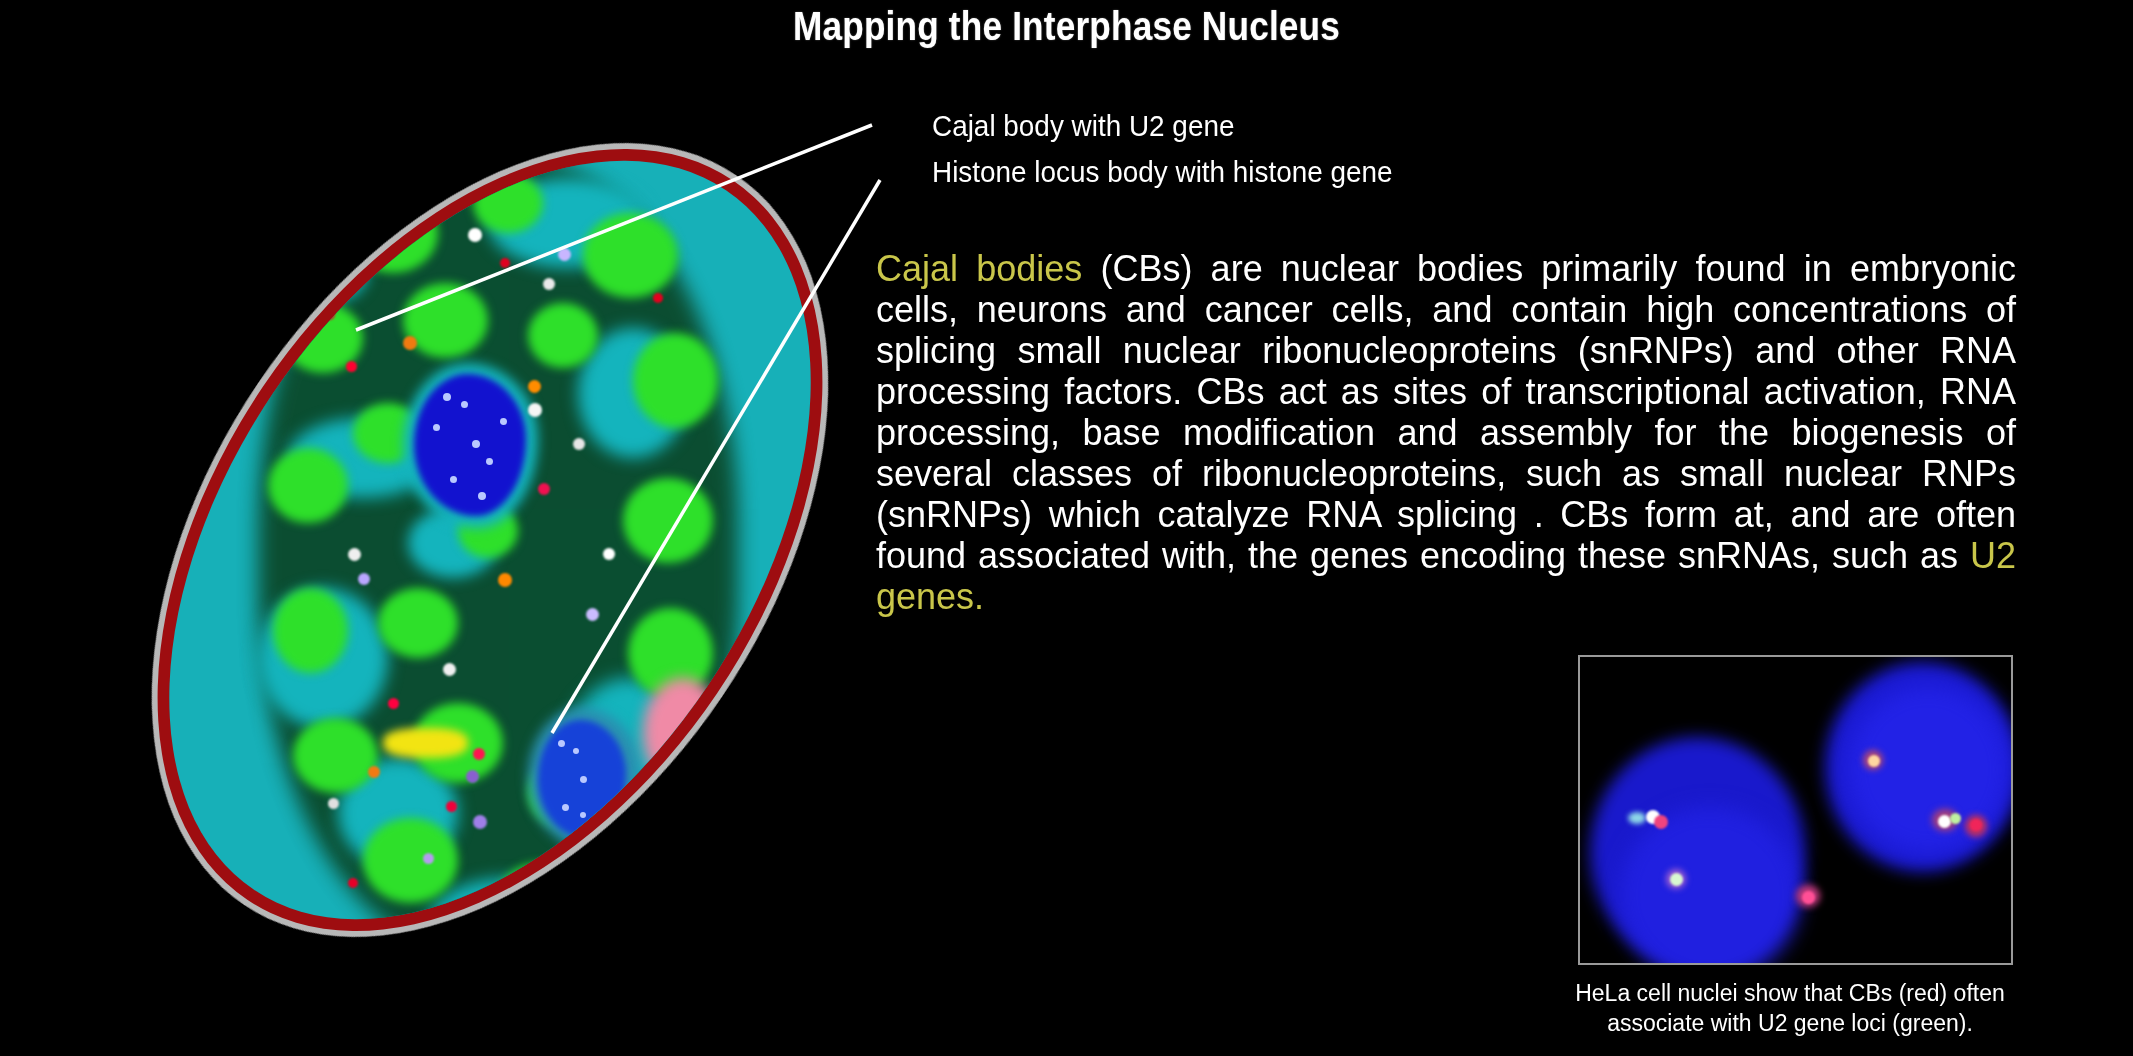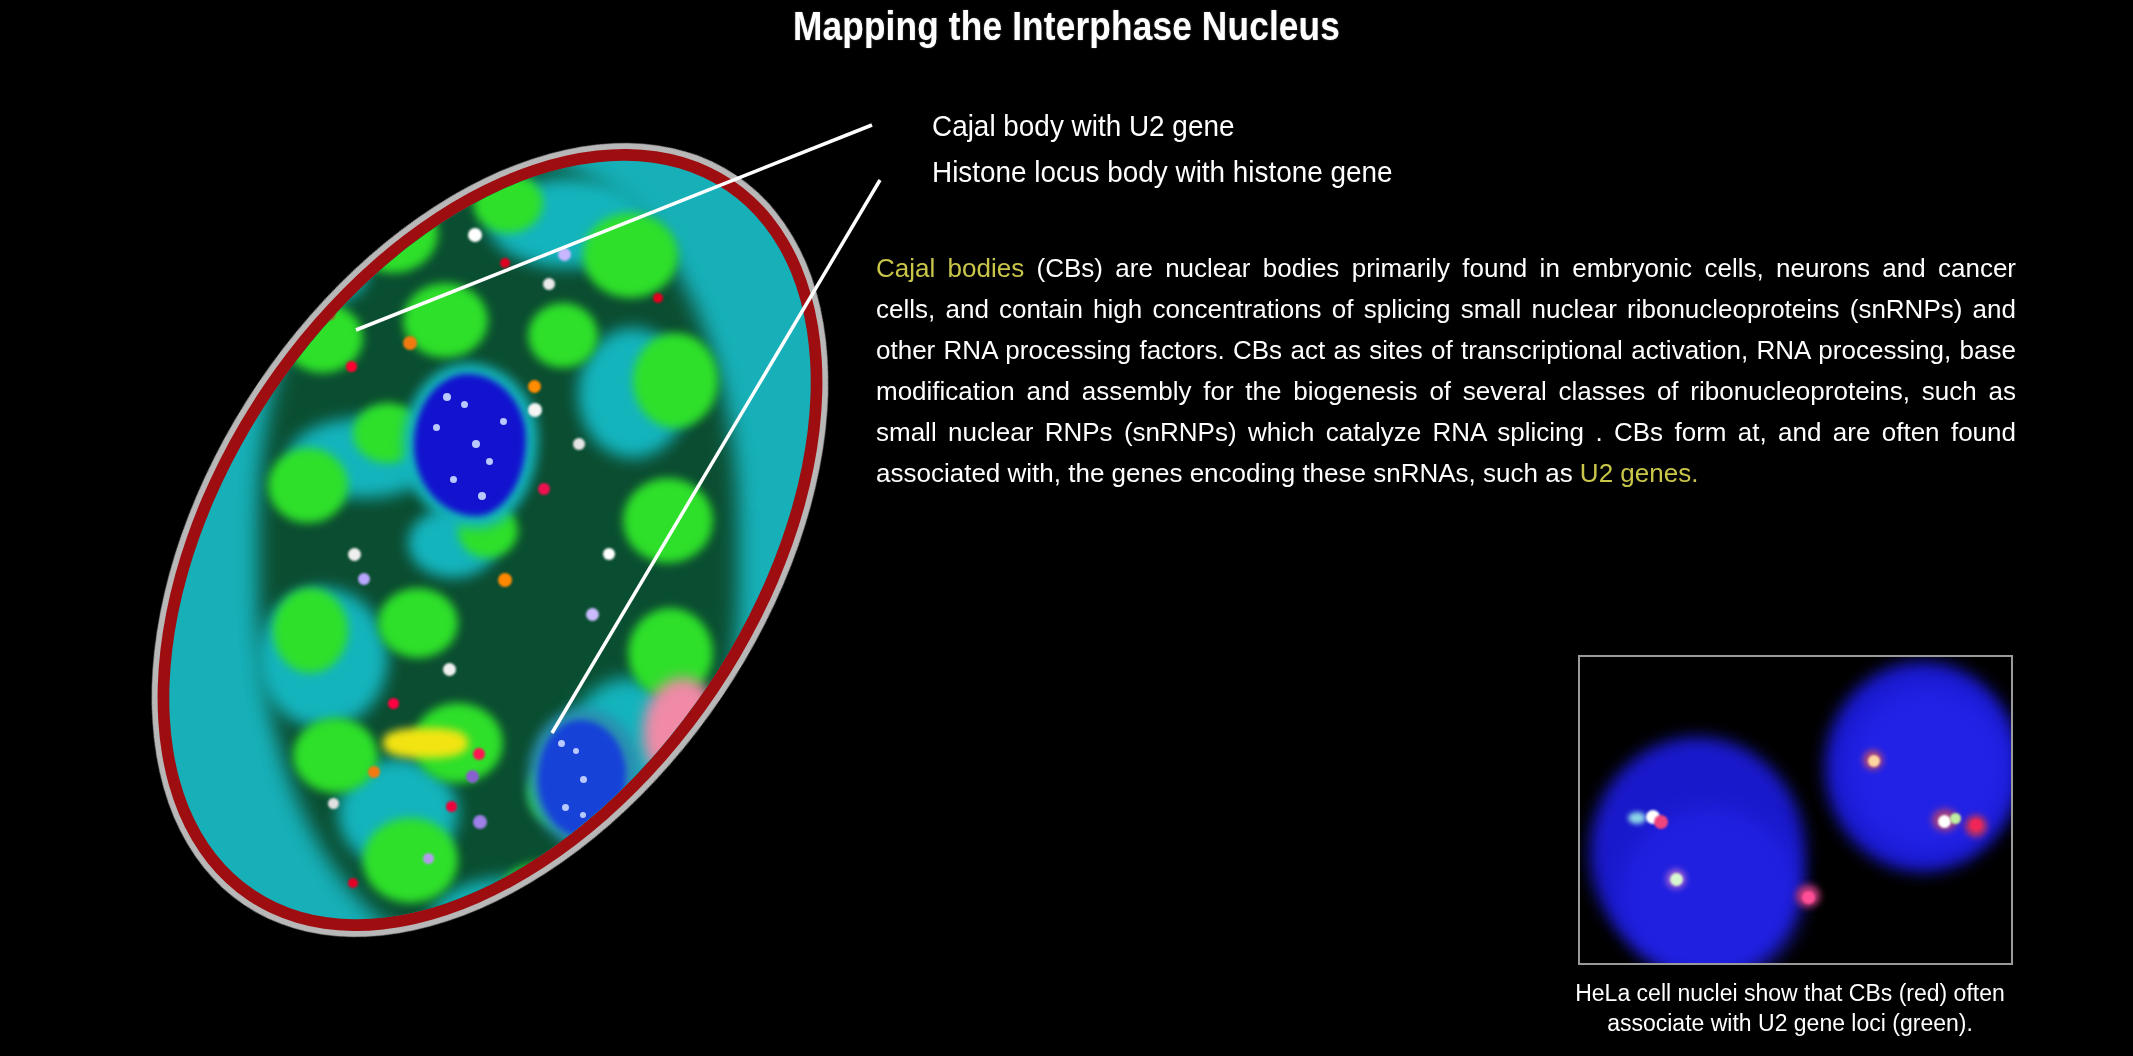--- a/index.html
+++ b/index.html
@@ -73,21 +73,21 @@
   
   #callouts{position:absolute;left:932px;top:103px;width:900px;}
   .callout{
     color:#ffffff;font-size:30px;line-height:46px;white-space:nowrap;
     transform:scaleX(0.93);transform-origin:left center;
   }
 
   
   #bodytext{
     position:absolute;left:876px;top:248px;width:1140px;
-    color:#ffffff;font-size:26px;line-height:41px;
+    color:#ffffff;font-size:36px;line-height:41px;
     text-align:justify;
   }
   #bodytext p{margin:0 0 18px 0;}
   #bodytext p:last-child{margin-bottom:0;}
   .kw-cajal{color:#c9c64a;}
   .kw-histone{color:#e8862a;}
 
   
   #inset-frame{
     position:absolute;left:1578px;top:655px;width:435px;height:310px;

